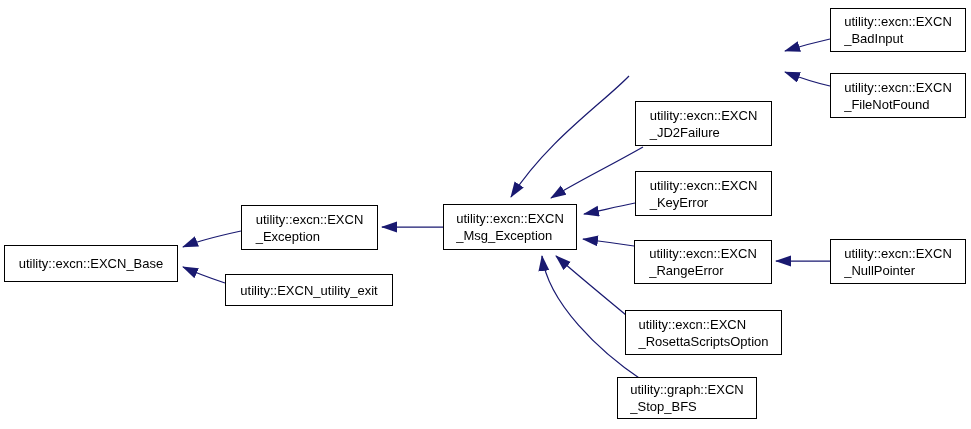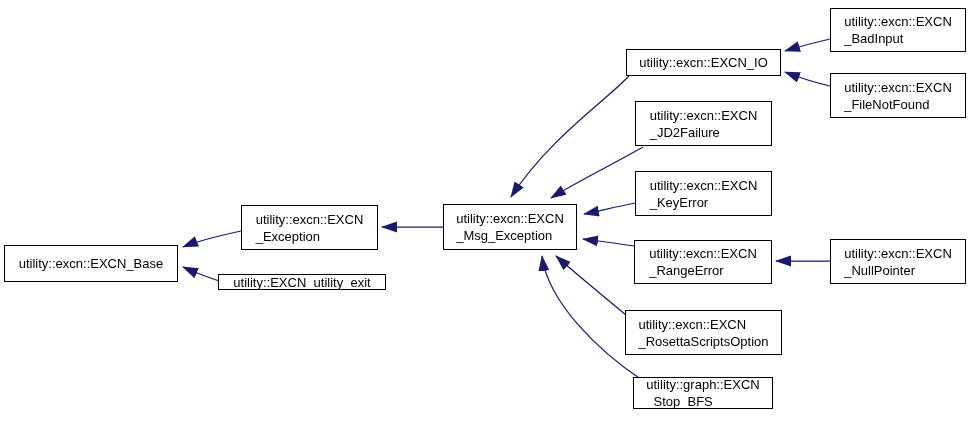--- a/index.html
+++ b/index.html
@@ -68,32 +68,29 @@
 
   <div class="node" style="left:4px;top:245px;width:174px;height:37px">
     <span>utility::excn::EXCN_Base</span>
   </div>
 
   <div class="node" style="left:241px;top:205px;width:137px;height:45px">
     <span>utility::excn::EXCN
 _Exception</span>
   </div>
 
-  <div class="node" style="left:218px;top:274px;width:168px;height:16px">
+  <div class="node" style="left:225px;top:274px;width:168px;height:32px">
     <span>utility::EXCN_utility_exit</span>
   </div>
 
   <div class="node" style="left:443px;top:204px;width:134px;height:46px">
     <span>utility::excn::EXCN
 _Msg_Exception</span>
   </div>
 
-  <div class="node" style="left:626px;top:49px;width:155px;height:27px">
-    <span>utility::excn::EXCN_IO</span>
-  </div>
 
   <div class="node" style="left:830px;top:8px;width:136px;height:44px">
     <span>utility::excn::EXCN
 _BadInput</span>
   </div>
 
   <div class="node" style="left:830px;top:73px;width:136px;height:45px">
     <span>utility::excn::EXCN
 _FileNotFound</span>
   </div>
@@ -116,18 +113,18 @@
   <div class="node" style="left:830px;top:239px;width:136px;height:45px">
     <span>utility::excn::EXCN
 _NullPointer</span>
   </div>
 
   <div class="node" style="left:625px;top:310px;width:157px;height:45px">
     <span>utility::excn::EXCN
 _RosettaScriptsOption</span>
   </div>
 
-  <div class="node" style="left:633px;top:377px;width:140px;height:32px">
+  <div class="node" style="left:617px;top:377px;width:140px;height:42px">
     <span>utility::graph::EXCN
 _Stop_BFS</span>
   </div>
 
 </div>
 
 </body></html>

